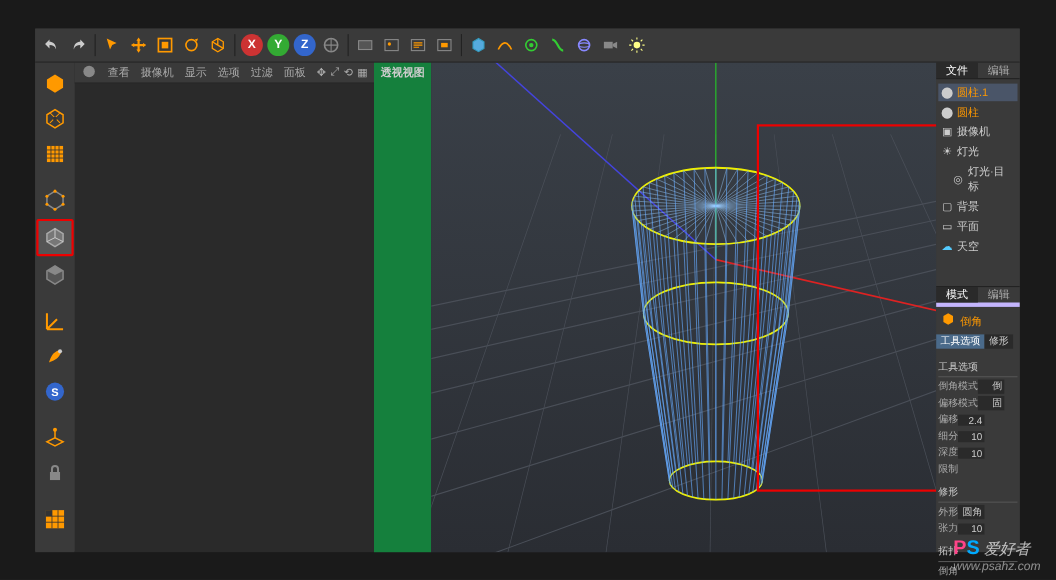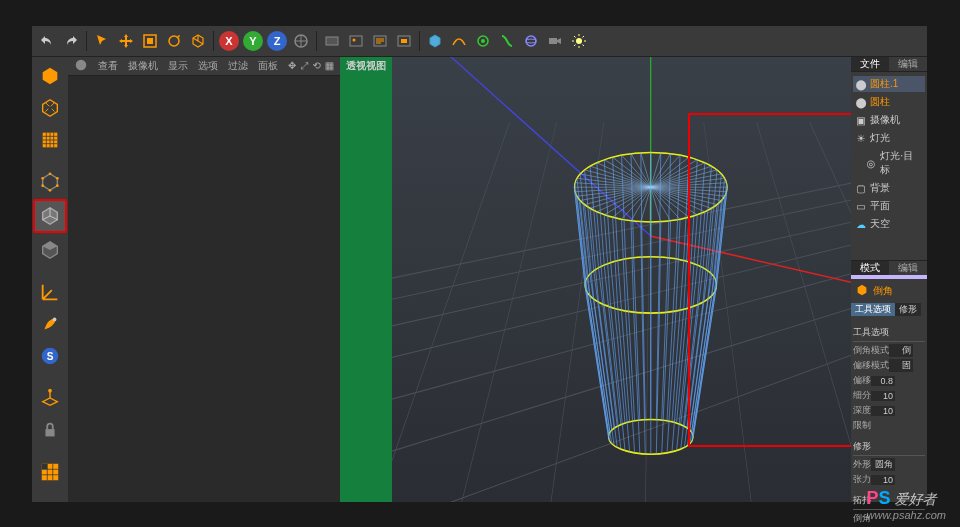--- a/index.html
+++ b/index.html
@@ -529,21 +529,21 @@
         <div class="prow">
               <span>倒角模式</span>
               <span class="v">倒</span>
             </div>
         <div class="prow">
               <span>偏移模式</span>
               <span class="v">固</span>
             </div>
         <div class="prow">
               <span>偏移</span>
-              <span class="v">0.8</span>
+              <span class="v">2.4</span>
             </div>
         <div class="prow">
               <span>细分</span>
               <span class="v">10</span>
             </div>
         <div class="prow">
               <span>深度</span>
               <span class="v">10</span>
             </div>
         <div class="prow">

